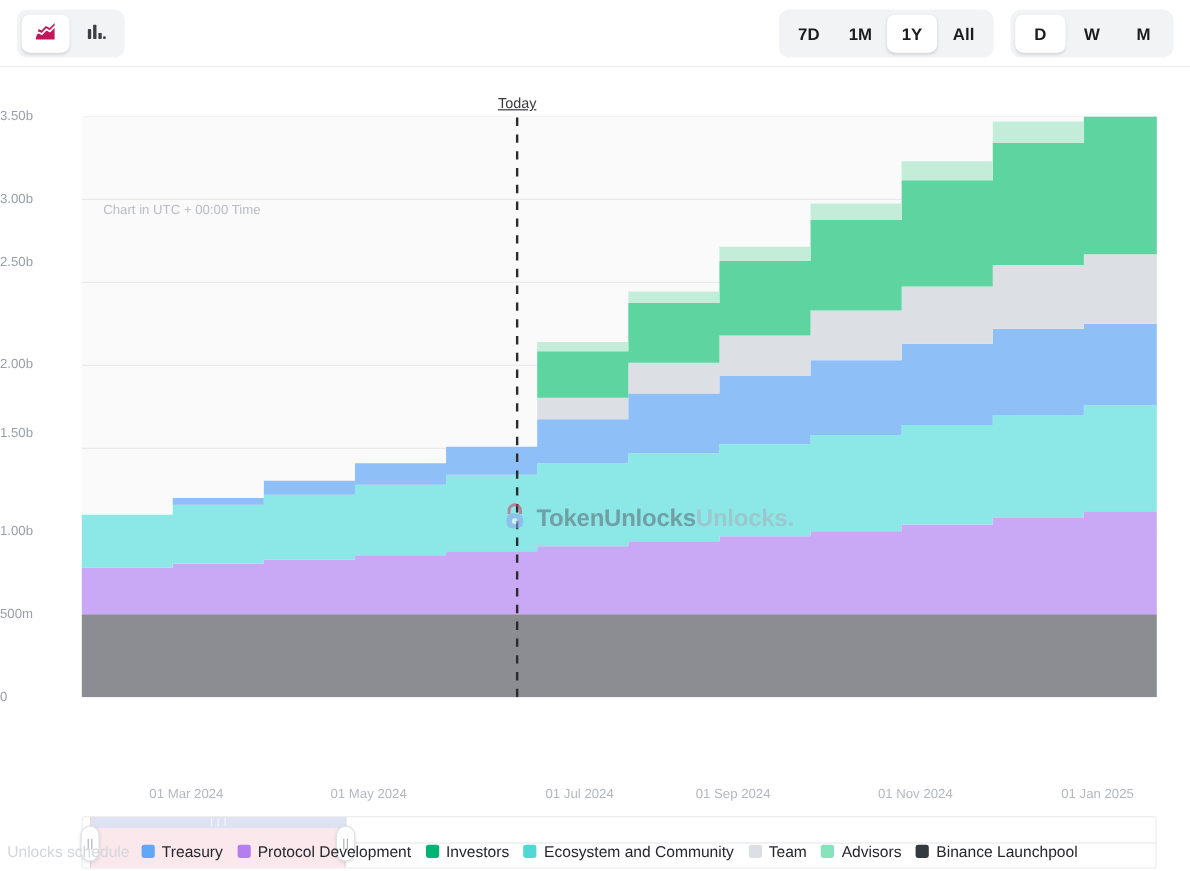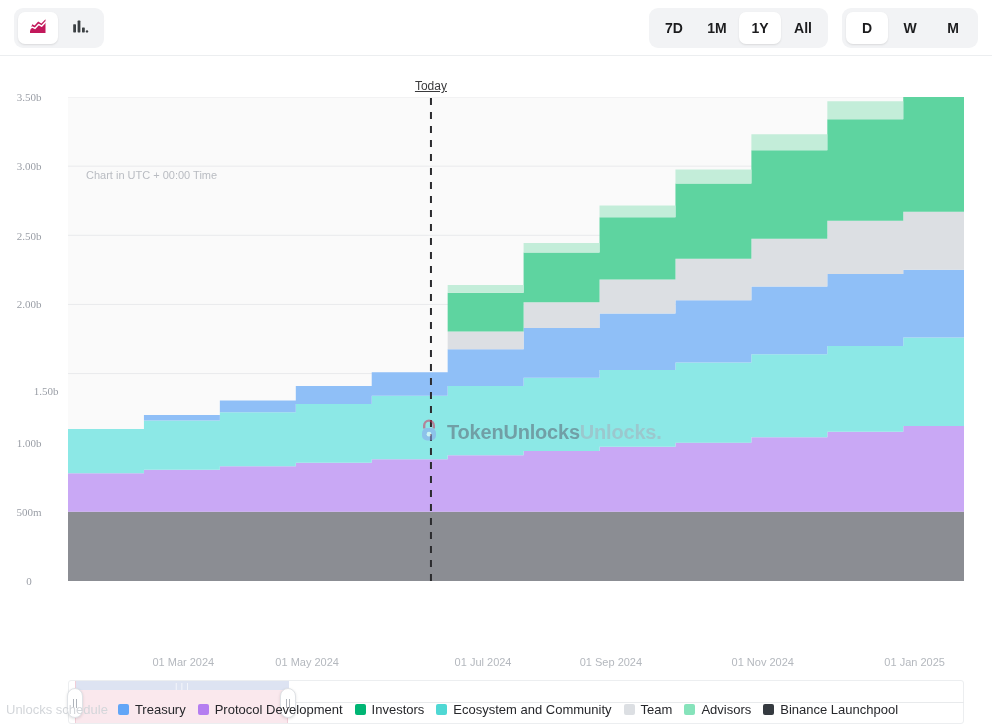--- a/index.html
+++ b/index.html
@@ -48,22 +48,22 @@
   .plot {
     position: absolute; left: 68px; top: 41px;
     width: 896px; height: 484px;
     background: #fafafa;
     overflow: visible;
   }
   .plot svg { display: block; }
 
   .ylabel {
     position: absolute; right: 0; font-size: 11px; color: #9a9ea6;
-    font-family: Liberation Serif, serif;
-    transform: translateY(-50%); text-align: center; white-space: nowrap;
+    font-family: Liberation Sans, sans-serif;
+    transform: translateY(-50%); text-align: left; white-space: nowrap;
   }
   .yaxis-col { position: absolute; left: 0; top: 41px; width: 60px; height: 484px; }
 
   .xlabel {
     position: absolute; font-size: 11px; color: #b4b8be;
     font-family: "Liberation Sans", sans-serif;
     transform: translateX(-50%); white-space: nowrap;
   }
   .xaxis-row { position: absolute; left: 0; top: 600px; width: 992px; height: 18px; }
 
@@ -219,21 +219,21 @@
         <svg width="22" height="24" viewBox="0 0 22 24" aria-hidden="true">
           <path d="M6.2 10.4 V7.4 a4.8 4.8 0 0 1 9.6 0 v3" fill="none" stroke="#d4365f" stroke-width="2.4"></path>
           <rect x="4" y="10" width="14" height="12.5" rx="5" fill="#8da4ef"></rect>
           <circle cx="11" cy="16.2" r="2.4" fill="#ffffff"></circle>
         </svg>
       </span>
       <span class="wm-text"><span class="wm-a">TokenUnlocks</span><span class="wm-b">Unlocks.</span></span>
     </div>
 
     <div class="xaxis-row" id="xaxis-row">
-        <div class="xlabel" style="left: 155.322px; margin-left: 28px;">01 Mar 2024</div>
+        <div class="xlabel" style="left: 155.322px;">01 Mar 2024</div>
         <div class="xlabel" style="left: 307.186px;">01 May 2024</div>
         <div class="xlabel" style="left: 459.051px; padding-left: 48px;">01 Jul 2024</div>
         <div class="xlabel" style="left: 610.915px;">01 Sep 2024</div>
         <div class="xlabel" style="left: 762.78px;">01 Nov 2024</div>
         <div class="xlabel" style="left: 914.644px; text-align: right;">01 Jan 2025</div>
       </div>
 
     <div class="navigator">
       <div class="nav-track"></div>
       <div class="nav-baseline"></div>
@@ -250,23 +250,23 @@
       </div>
       <div class="nav-handle" id="nav-handle-right" style="left: 219.52px;">
         <span class="grip">
             <i></i>
             <i></i>
           </span>
       </div>
     </div>
   <div class="ylabel" style="top: 41px; left: 0px; width: 58px;">3.50b</div>
       <div class="ylabel" style="top: 110.143px; left: 0px; width: 58px;">3.00b</div>
-      <div class="ylabel" style="top: 180px; left: 0px; width: 58px;">2.50b</div>
+      <div class="ylabel" style="top: 163px; left: 0px; width: 58px;">2.50b</div>
       <div class="ylabel" style="top: 248.429px; left: 0px; width: 58px;">2.00b</div>
-      <div class="ylabel" style="top: 335px; left: 0px; width: 58px; margin-left: 17px;">1.50b</div>
+      <div class="ylabel" style="top: 305px; left: 0px; width: 58px;">1.50b</div>
       <div class="ylabel" style="top: 386.714px; left: 0px; width: 58px;">1.00b</div>
       <div class="ylabel" style="top: 455.857px; left: 0px; width: 58px;">500m</div>
       <div class="ylabel" style="top: 525px; left: 0px; width: 58px;">0</div>
     </div>
 
   <div class="legend">
     <span class="legend-title">Unlocks schedule</span>
     <span class="legend-item">
       <span class="legend-swatch" style="background: rgb(98, 166, 247);"></span>
       <span class="legend-text">Treasury</span>

